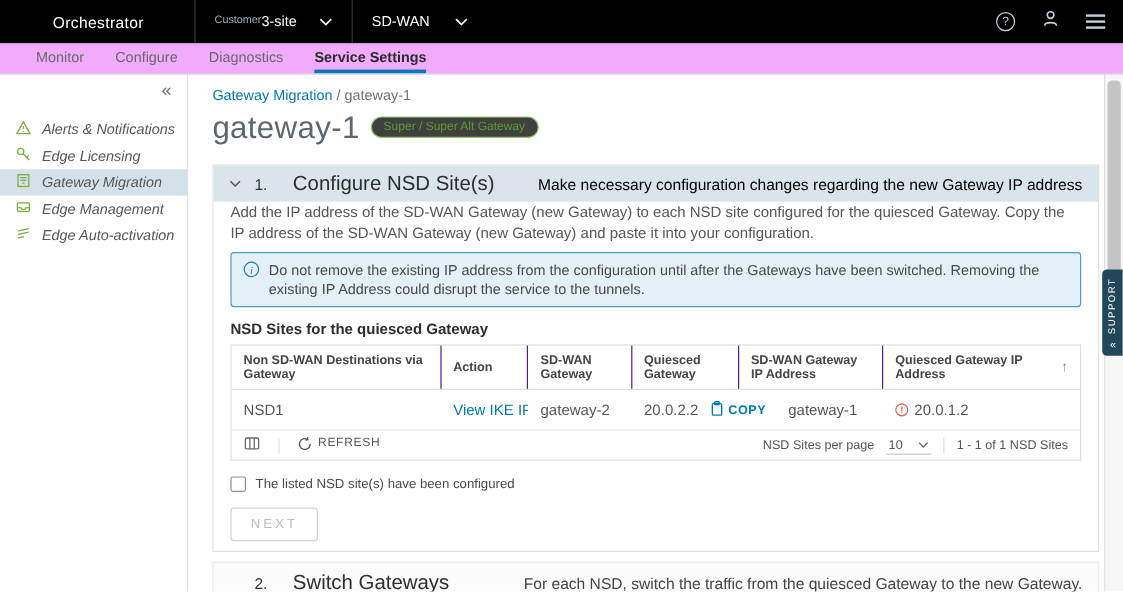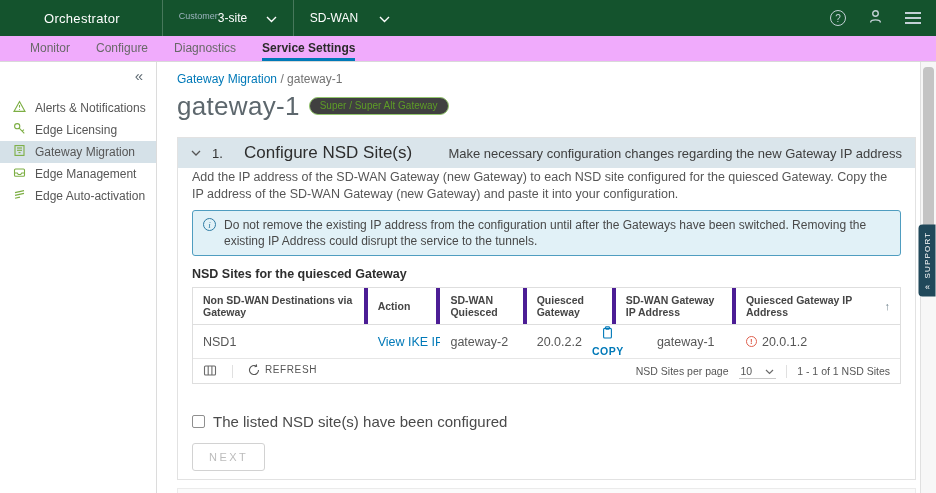--- a/index.html
+++ b/index.html
@@ -1,21 +1,21 @@
 <!DOCTYPE html>
 <html><head>
 <meta charset="utf-8">
 <style>
   * { box-sizing:border-box; margin:0; padding:0; }
   html,body { width:936px; height:493px; overflow:hidden; background:#fff;
               font-family:"Liberation Sans",sans-serif; }
   .screen { position:relative; width:936px; height:493px; overflow:hidden; }
 
   
-  .topbar { position:absolute; top:0; left:0; width:100%; height:36px; background:#14532d;
+  .topbar { position:absolute; top:0; left:0; width:100%; height:36px; background:#000000;
             display:flex; align-items:stretch; color:#fff; z-index:5; }
   .brand { display:flex; align-items:center; padding:0 42px 0 44px; font-size:13px; letter-spacing:.3px; }
   .tb-div { width:1px; background:rgba(255,255,255,.22); }
   .tb-select { display:flex; align-items:center; justify-content:space-between; padding:0 16px; cursor:pointer; }
   .customer-select { width:130px; }
   .service-select { width:112px; }
   .tb-stack { display:flex; flex-direction:row; line-height:1.2; }
   .tb-label { font-size:9px; color:#9db4bf; }
   .tb-value { font-size:12px; color:#fff; }
   .tb-right { margin-left:auto; display:flex; align-items:center; gap:21px; padding-right:15px; }
@@ -29,77 +29,77 @@
             border-bottom:1px solid #d9d9d9; display:flex; align-items:stretch; gap:26px; padding-left:30px; z-index:4; }
   .tab { display:flex; align-items:center; font-size:12px; color:#686868; cursor:pointer;
          border-bottom:3px solid transparent; padding-top:2px; }
   .tab.active { color:#2b2b2b; font-weight:bold; border-bottom-color:#0079b8; }
 
   
   .sidebar { position:absolute; top:62px; left:0; width:157px; bottom:0; background:#fff;
              border-right:1px solid #dcdcdc; }
   .collapse { height:26px; display:flex; justify-content:flex-end; align-items:center;
               padding-right:13px; color:#5f6b73; font-size:15px; cursor:pointer; }
-  .nav-items { margin-top:9px; }
+  .nav-items { margin-top:9px;font-style:italic; }
   .nav-item { height:22px; display:flex; align-items:center; gap:9px; padding-left:13px;
               font-size:12px; color:#565656; cursor:pointer; white-space:nowrap; }
   .nav-item.active { background:#d5e1e8; }
   .nav-item svg { flex:0 0 auto; }
 
   
   .main { position:absolute; top:62px; left:157px; width:763px; bottom:0; padding:10px 0 0 20px; background:#fff; }
   .breadcrumb { font-size:12px; color:#717171; }
   .breadcrumb .link { color:#0079b8; cursor:pointer; }
   .title-row { margin-top:5px; display:flex; align-items:center; gap:9px; }
   .page-title { font-size:26px; line-height:30px; font-weight:300; color:#5d676d; letter-spacing:.3px; }
   .badge { border:1px solid #94c66e; color:#5d9c27; border-radius:10px; font-size:10px;
            padding:2px 10px 3px; background:#404040; white-space:nowrap; }
 
   
   .card { margin-top:16px; width:739px; border:1px solid #e2e2e2; background:#fff; }
   .step-header { height:30px; background:#dae5eb; display:flex; align-items:center; padding:0 13px; }
   .step-chevron { width:21px; display:flex; align-items:center; color:#565656; }
   .step-num { width:32px; font-size:13px; color:#333; }
   .step-title { font-size:17px; color:#2e2e2e; }
-  .step-summary { margin-left:auto; font-size:13px; color:#404040; }
+  .step-summary { margin-left:auto; font-size:13px; color:#000000; }
   .step-body { padding:1px 14px 8px; }
   .desc { font-size:12.5px; color:#565656; line-height:17px; max-width:726px; }
 
   .infobox { margin-top:7px; border:1px solid #4f9dc0; background:#e1f1f7; border-radius:3px;
              padding:6px 12px 6px 10px; display:flex; gap:8px; font-size:12px; color:#494949; line-height:16px; }
   .info-ic { flex:0 0 auto; width:13px; height:13px; border:1px solid #2e7ba3; border-radius:50%;
              color:#2e7ba3; font-size:9px; font-style:italic; font-family:"Liberation Serif",serif;
              display:flex; align-items:center; justify-content:center; margin-top:1px; }
 
   .tbl-title { margin-top:11px; font-size:12.5px; font-weight:bold; color:#2e2e2e; }
   .tbl { margin-top:6px; border:1px solid #dedede; }
   .tbl-head { display:flex; border-bottom:1px solid #dedede; }
   .th { font-size:10.5px; font-weight:bold; color:#454545; padding:6px 10px;
-        border-right:4px solid #4c1d95; display:flex; align-items:center; cursor:pointer; }
+        border-right:1px solid #4c1d95; display:flex; align-items:center; cursor:pointer; }
   .th:last-child { border-right:none; }
   .sort { margin-left:auto; color:#71858f; font-size:11px; font-weight:normal; }
   .c1{width:24.7%;} .c2{width:10.3%;} .c3{width:12.2%;} .c4{width:17%;} .c5{width:12.6%;} .c6{width:23.2%;}
   .tbl-row { display:flex; align-items:center; border-bottom:1px solid #e6e6e6; height:34px;
              font-size:12.5px; color:#565656; }
   .td { padding:0 10px; display:flex; align-items:center; gap:5px; overflow:hidden; white-space:nowrap; }
   .link { color:#0079b8; cursor:pointer; }
   .copy { color:#0079b8; font-size:10.5px; font-weight:bold; letter-spacing:.5px;
-          display:flex; align-items:center; gap:4px; cursor:pointer; margin-left:5px;flex-direction:column; }
+          display:flex; align-items:center; gap:4px; cursor:pointer; margin-left:5px; }
   .err-ic { flex:0 0 auto; width:11px; height:11px; border-radius:50%; border:1px solid #df604e; color:#df604e;
             font-size:8px; font-weight:bold; display:flex; align-items:center; justify-content:center; }
 
   .tbl-foot { display:flex; align-items:center; height:24px; padding:0 10px; font-size:10.5px; color:#565656; }
   .foot-left { display:flex; align-items:center; gap:15px; }
   .foot-vdiv { width:1px; height:13px; background:#e0e0e0; }
   .refresh { display:flex; align-items:flex-start; gap:5px; letter-spacing:.6px; font-size:10px; cursor:pointer; }
   .foot-right { margin-left:auto; display:flex; align-items:center; gap:10px; }
   .pp-select { display:flex; align-items:center; gap:13px; border-bottom:1px solid #c9c9c9;
                padding:1px 2px; cursor:pointer; }
 
-  .check-row { margin-top:29px; display:flex; align-items:center; gap:8px; font-size:15px; color:#4a4a4a; }
+  .check-row { margin-top:13px; display:flex; align-items:center; gap:8px; font-size:11px; color:#4a4a4a; }
   .checkbox { flex:0 0 auto; width:13px; height:13px; border:1px solid #8f8f8f; border-radius:2px;
               background:#fff; cursor:pointer; }
   .next-btn { margin-top:13px; display:inline-block; border:1px solid #d2d2d2; border-radius:3px;
               background:#fff; color:#bcbcbc; font-size:11px; letter-spacing:2.5px; padding:7px 16px;
               font-family:inherit; }
 
   .step2 { margin-top:8px; width:739px; height:36px; background:#fbfbfb; border:1px solid #ebebeb;
            display:flex; align-items:center; padding:0 13px; }
   .step2 .step-summary { color:#454545; }
 
@@ -260,21 +260,21 @@
           <span class="info-ic">i</span>
           <span>Do not remove the existing IP address from the configuration until after the Gateways have been switched. Removing the existing IP Address could disrupt the service to the tunnels.</span>
         </div>
 
         <div class="tbl-title">NSD Sites for the quiesced Gateway</div>
 
         <div class="tbl">
           <div class="tbl-head">
             <div class="th c1">Non SD-WAN Destinations via Gateway</div>
             <div class="th c2">Action</div>
-            <div class="th c3">SD-WAN Quiesced</div>
+            <div class="th c3">SD-WAN Gateway</div>
             <div class="th c5">Quiesced Gateway</div>
             <div class="th c4">SD-WAN Gateway IP Address</div>
             <div class="th c6">
               <span>Quiesced Gateway IP Address</span>
               <span class="sort">↑</span>
             </div>
           </div>
 
           <div class="tbl-row">
             <div class="td c1">NSD1</div>

